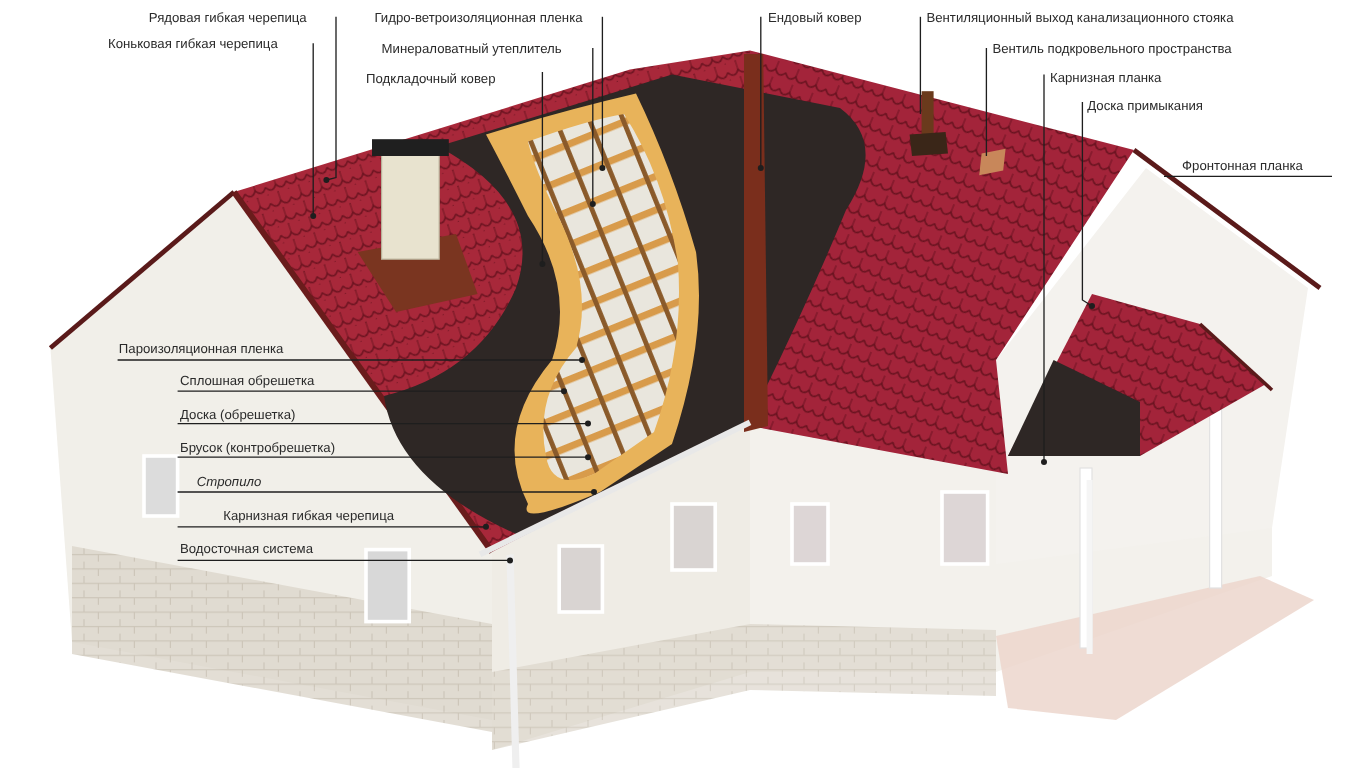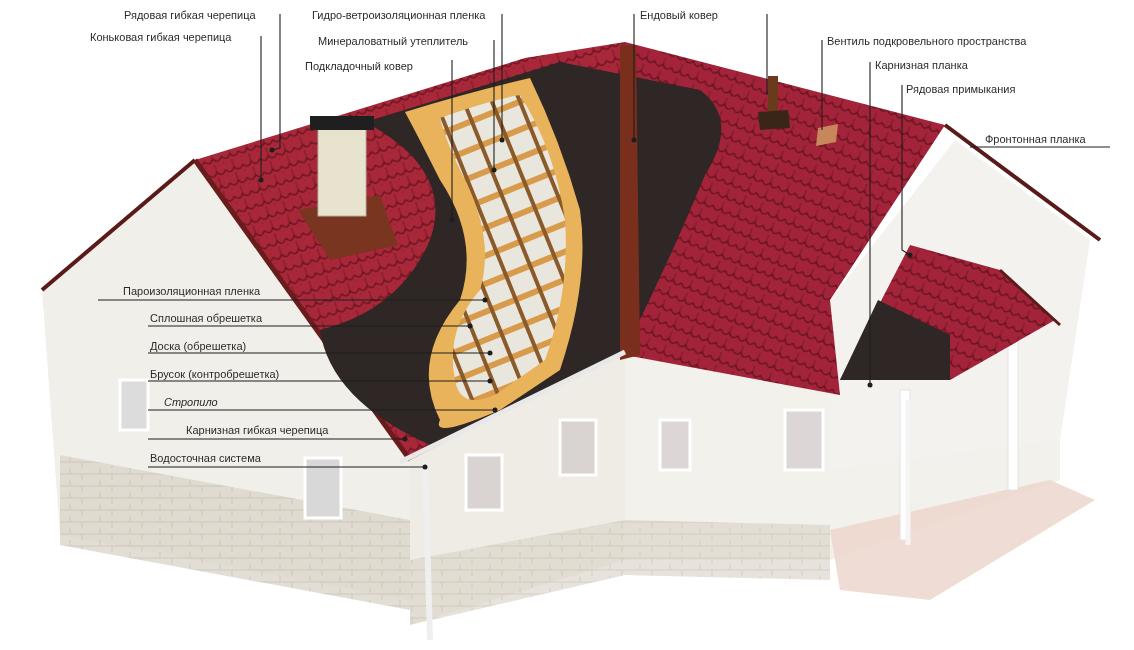--- a/index.html
+++ b/index.html
@@ -126,26 +126,27 @@
     </g>
   </svg>
 
   
   <div class="label" style="left:124px;top:9px;">Рядовая гибкая черепица</div>
   <div class="label" style="left:90px;top:31px;">Коньковая гибкая черепица</div>
   <div class="label" style="left:312px;top:9px;">Гидро-ветроизоляционная пленка</div>
   <div class="label" style="left:318px;top:35px;">Минераловатный утеплитель</div>
   <div class="label" style="left:305px;top:60px;">Подкладочный ковер</div>
   <div class="label" style="left:640px;top:9px;">Ендовый ковер</div>
+  <div class="label" style="left:772px;top:9px;">Вентиляционный выход канализационного стояка</div>
   <div class="label" style="left:827px;top:35px;">Вентиль подкровельного пространства</div>
   <div class="label" style="left:875px;top:59px;text-align:center;">Карнизная планка</div>
-  <div class="label" style="left:906px;top:83px;">Рядовая примыкания</div>
+  <div class="label" style="left:906px;top:83px;">Доска примыкания</div>
   <div class="label" style="left:985px;top:133px;">Фронтонная планка</div>
 
   
-  <div class="label" style="left:99px;top:285px;margin-left:24px;">Пароизоляционная пленка</div>
+  <div class="label" style="left:99px;top:285px;">Пароизоляционная пленка</div>
   <div class="label" style="left:150px;top:312px;">Сплошная обрешетка</div>
   <div class="label" style="left:150px;top:340px;">Доска (обрешетка)</div>
   <div class="label" style="left:150px;top:368px;">Брусок (контробрешетка)</div>
   <div class="label" style="left:164px;top:396px;font-style:italic;">Стропило</div>
   <div class="label" style="left:150px;top:424px;padding-left:36px;">Карнизная гибкая черепица</div>
   <div class="label" style="left:150px;top:452px;">Водосточная система</div>
 </div>
 
 </body></html>

